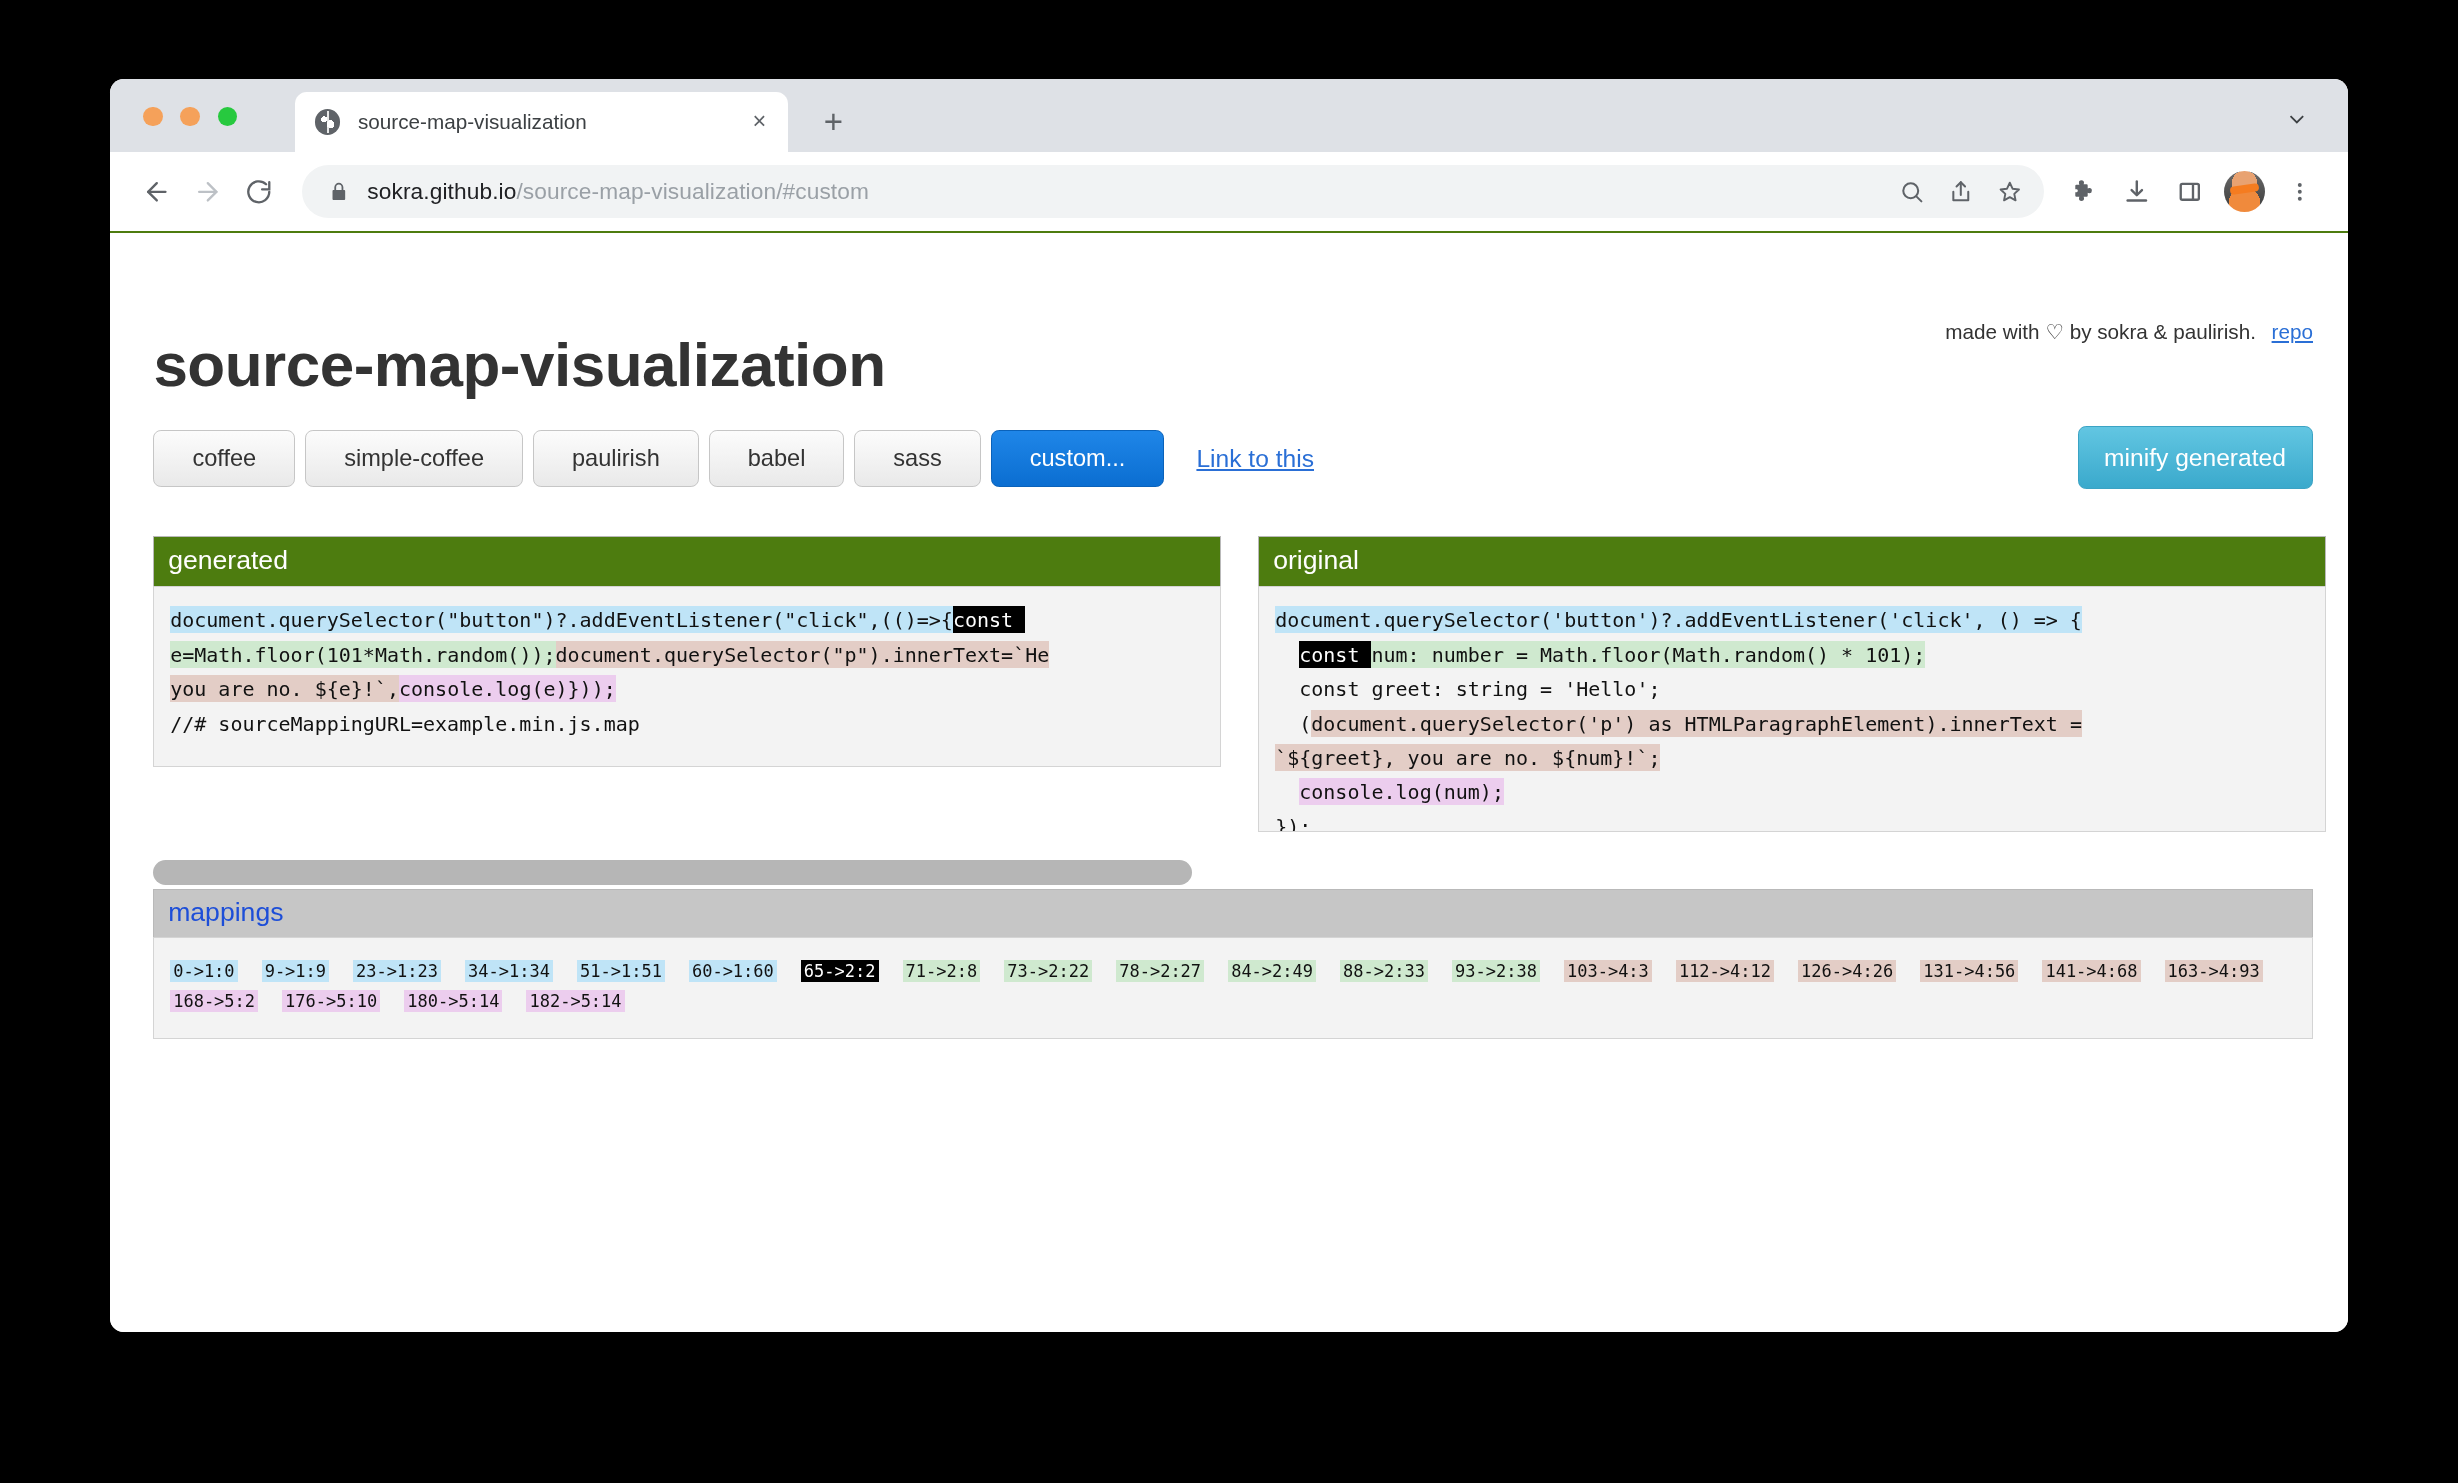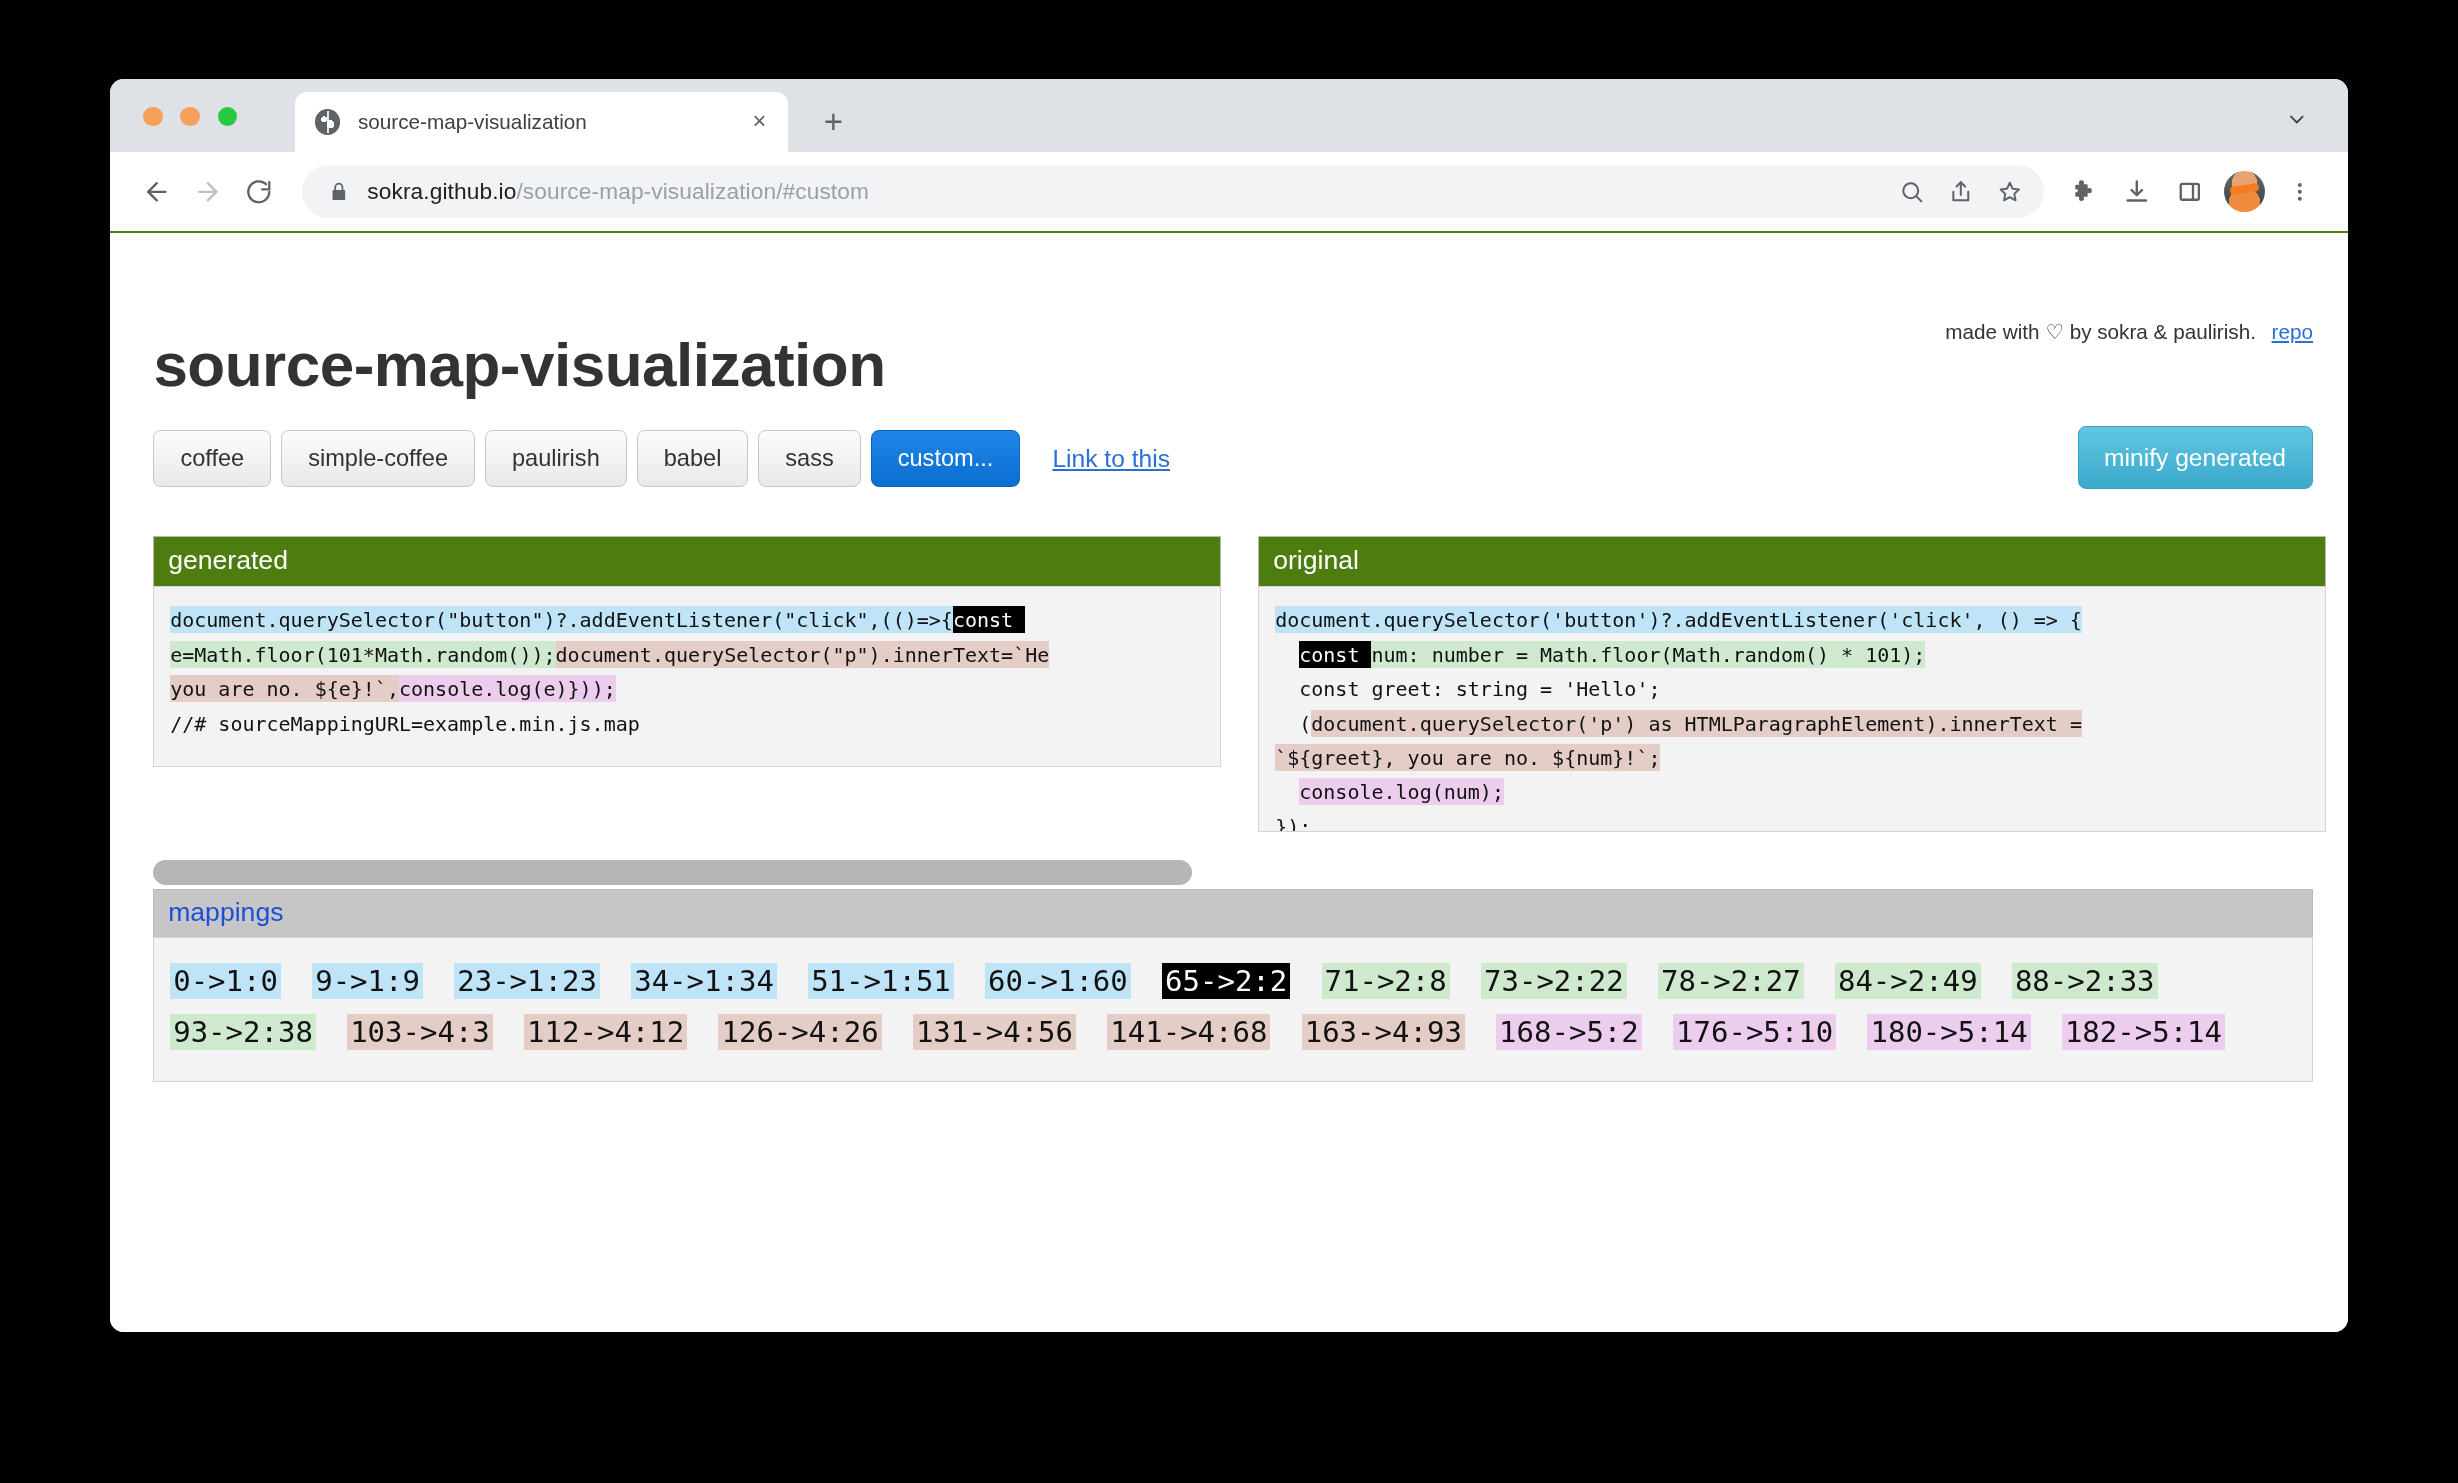--- a/index.html
+++ b/index.html
@@ -173,21 +173,21 @@
   }
 
   #controls-row {
     position: relative;
     margin: 33px 0 0 21.7px;
     display: flex; align-items: center;
     height: 57px;
   }
   .preset-btn {
     height: 57px;
-    padding: 0 26px;
+    padding: 0 38px;
     margin-right: 9.9px;
     font-size: 23.6px;
     color: #333;
     background: linear-gradient(#fcfcfc, #e9e9e9);
     border: 1px solid #c6c6c6;
     border-radius: 7.9px;
     display: flex; align-items: center; justify-content: center;
     white-space: nowrap;
   }
   .preset-btn.active {
@@ -275,21 +275,21 @@
     border-bottom: none;
     color: #1d4ed8;
     font-size: 26.6px;
     padding: 6.9px 0 8.9px 13.8px;
   }
   #mappings-body {
     background: #f3f3f3;
     border: 1px solid #d4d4d4;
     padding: 17.7px 13.8px 21.7px 15.8px;
     font-family: "DejaVu Sans Mono", monospace;
-    font-size: 29px;
+    font-size: 17px;
     line-height: 1.78;
     color: #111;
   }
   .map-item {
     padding: 1px 3px;
     margin-right: 13.8px;
     white-space: nowrap;
     display: inline;
   }
 </style>

